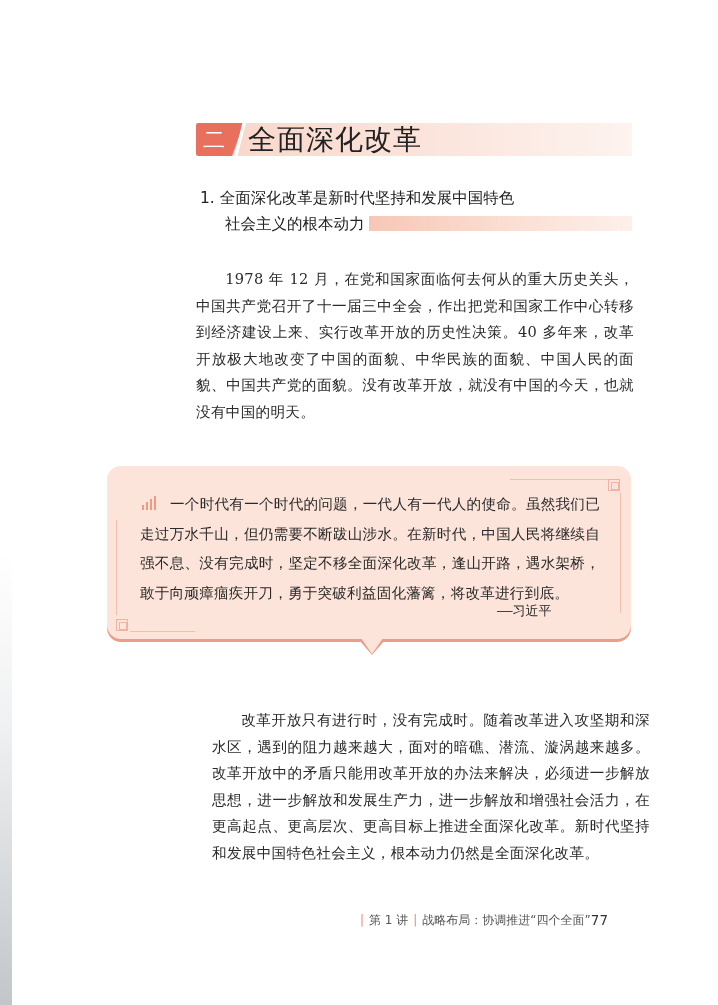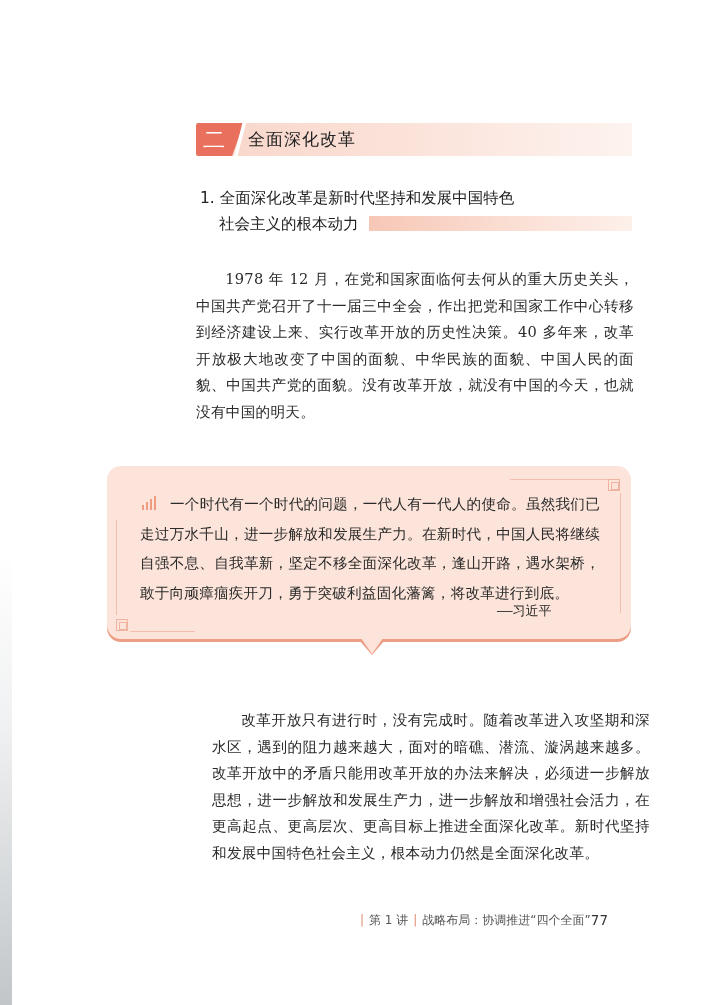--- a/index.html
+++ b/index.html
@@ -30,31 +30,31 @@
       position: absolute; left: 5px; top: 3px; width: 26px; text-align: center;
       color: #ffffff; font-family: "DejaVu Sans", sans-serif; font-size: 22px; line-height: 27px;
     }
     .section-slash {
       position: absolute; left: 38px; top: 0; width: 12px; height: 33px;
       background: #ffffff;
       clip-path: polygon(70% 0, 100% 0, 30% 100%, 0 100%);
     }
     .section-title {
       position: absolute; left: 52px; top: 2px;
-      font-family: "DejaVu Sans", sans-serif; font-size: 17px; line-height: 29px;
+      font-family: "DejaVu Sans", sans-serif; font-size: 28px; line-height: 29px;
       color: #222; letter-spacing: 1px;
     }
 
     
     .sub-heading {
       position: absolute; left: 200px; top: 185px; width: 440px;
       font-family: "DejaVu Sans", sans-serif; font-size: 15.5px; color: #222;
     }
     .sub-heading .line1 { position: absolute; left: 0; top: 0; white-space: nowrap; line-height: 26px; }
-    .sub-heading .line2 { position: absolute; left: 19px; top: 26px; white-space: nowrap; line-height: 26px; text-align: right; }
+    .sub-heading .line2 { position: absolute; left: 25px; top: 26px; white-space: nowrap; line-height: 26px; text-align: right; }
     .sub-bar {
       position: absolute; left: 369px; top: 216px; width: 263px; height: 15px;
       background: linear-gradient(to right, #f7c7b6 0%, #fbdfd4 55%, #fdf0ea 100%);
     }
 
     
     .para {
       position: absolute; left: 196px; width: 438px;
       font-size: 14.6px; line-height: 26.5px; color: #2a2a2a;
       text-align: justify; text-indent: 2em;
@@ -157,21 +157,21 @@
 <div class="frame-bottom"></div>
 <div class="corner-tr"></div>
 <div class="corner-bl"></div>
 
 <div class="signal-icon">
   <span style="left:0;height:5px;"></span>
   <span style="left:4px;height:8px;"></span>
   <span style="left:8px;height:11px;"></span>
   <span style="left:12px;height:14px;"></span>
 </div>
-<p class="quote-text">一个时代有一个时代的问题，一代人有一代人的使命。虽然我们已走过万水千山，进一步解放和发展生产力。在新时代，中国人民将继续自强不息、自我革新，坚定不移全面深化改革，逢山开路，遇水架桥，敢于向顽瘴痼疾开刀，勇于突破利益固化藩篱，将改革进行到底。</p>
+<p class="quote-text">一个时代有一个时代的问题，一代人有一代人的使命。虽然我们已走过万水千山，但仍需要不断跋山涉水。在新时代，中国人民将继续自强不息、没有完成时，坚定不移全面深化改革，逢山开路，遇水架桥，敢于向顽瘴痼疾开刀，勇于突破利益固化藩篱，将改革进行到底。</p>
 <div class="quote-author">——习近平</div>
 
 <p class="para para2">改革开放只有进行时，没有完成时。随着改革进入攻坚期和深水区，遇到的阻力越来越大，面对的暗礁、潜流、漩涡越来越多。改革开放中的矛盾只能用改革开放的办法来解决，必须进一步解放思想，进一步解放和发展生产力，进一步解放和增强社会活力，在更高起点、更高层次、更高目标上推进全面深化改革。新时代坚持和发展中国特色社会主义，根本动力仍然是全面深化改革。</p>
 
 <div class="footer">
   <span class="sep">|</span>
   <span>第 1 讲</span>
   <span class="sep">|</span>
   <span>战略布局：协调推进“四个全面”</span>
   <span class="page-number">77</span>

